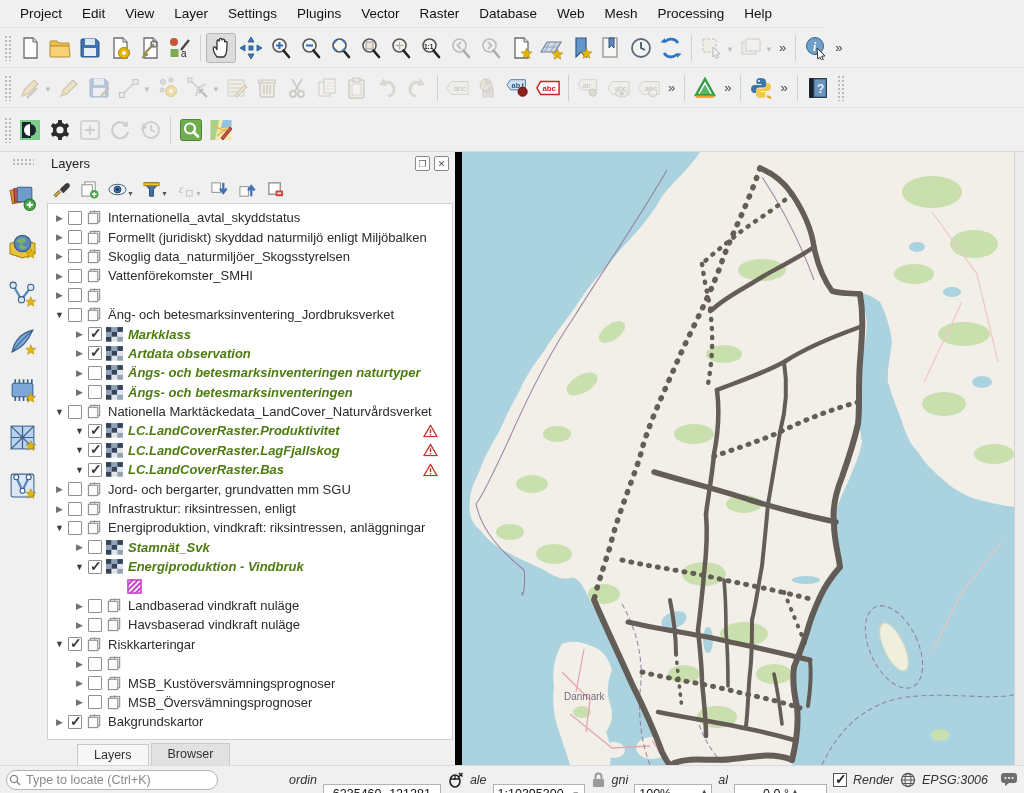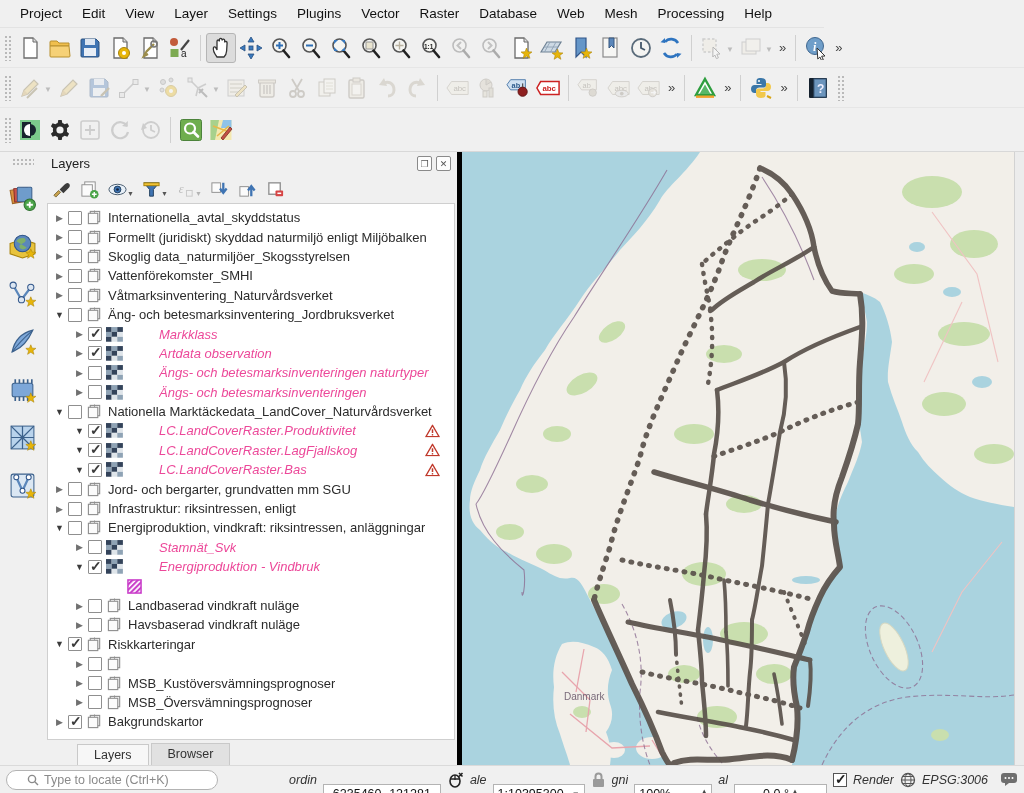--- a/index.html
+++ b/index.html
@@ -25,51 +25,51 @@
   .chev { font-size:13px; color:#444; padding:0 4px; flex:0 0 auto; }
   .ic { width:24px; height:24px; display:block; }
 
   
   #leftdock { position:absolute; left:0; top:152px; width:45px; height:613px; background:#f0f0f0; display:flex; flex-direction:column; align-items:center; padding-top:6px; gap:14px; }
   #leftdock .grip2 { width:22px; height:8px; background-image:radial-gradient(#b9b9b9 1px, transparent 1.2px); background-size:4px 4px; }
   .dockbtn { width:34px; height:34px; display:flex; align-items:center; justify-content:center; border-radius:3px; }
   .ic28 { width:29px; height:29px; display:block; }
 
   
-  #layers-panel { position:absolute; left:45px; top:152px; width:417px; height:613px; background:#f0f0f0; border-right:5px solid #000000; display:flex; flex-direction:column; }
+  #layers-panel { position:absolute; left:45px; top:152px; width:417px; height:613px; background:#f0f0f0; border-right:7px solid #000000; display:flex; flex-direction:column; }
   #panel-title { height:23px; display:flex; align-items:center; padding:0 6px; }
   #panel-title .ttl { font-size:13px; color:#222; flex:1; }
   .winbtn { width:15px; height:15px; border:1px solid #8a8a8a; border-radius:2px; display:flex; align-items:center; justify-content:center; font-size:9px; color:#555; margin-left:4px; background:#fdfdfd; }
   #panel-toolbar { height:28px; display:flex; align-items:center; gap:4px; padding:0 4px; }
   .pbtn { width:24px; height:24px; display:flex; align-items:center; justify-content:center; border-radius:2px; position:relative; }
   .pbtn .dd { position:absolute; right:-5px; bottom:4px; font-size:7px; color:#555; }
   .pbtn.withdd { margin-right:6px; }
   .ic18 { width:19px; height:19px; display:block; }
   #layer-tree { flex:1; background:#ffffff; border:1px solid #cfcfcf; margin:0 2px; overflow:hidden; padding-top:4px; }
   .trow { height:19.4px; display:flex; align-items:center; white-space:nowrap; }
   .trow .arrow { width:11px; text-align:center; font-size:9px; color:#707070; flex:0 0 auto; }
   .trow .arrow.exp { color:#3b3b3b; }
   .tcheck { width:14px; height:14px; border:1px solid #8f8f8f; background:#fff; border-radius:1px; margin:0 4px 0 3px; flex:0 0 auto; position:relative; }
   .tcheck.checked::after { content:"\2713"; position:absolute; left:1px; top:-3px; font-size:14px; color:#3c3c3c; font-weight:bold; }
   .tcheck.hidden { visibility:hidden; }
   .ticon { width:17px; height:15px; margin-right:5px; flex:0 0 auto; }
   .tlabel { font-size:13px; color:#2b2b2b; overflow:hidden; text-overflow:clip; }
-  .tlabel.wms { font-style:italic; font-weight:normal; color:#ec4899;margin-left:31px; }
+  .tlabel.wms { font-style:italic; font-weight:bold; color:#4d7c0f; }
   .twarn { margin-left:auto; margin-right:14px; flex:0 0 auto; }
   #panel-tabs { height:25px; display:flex; align-items:flex-end; padding-left:32px; gap:2px; background:#f0f0f0; }
   .ptab { font-size:12.5px; padding:3px 16px 4px 16px; border:1px solid #c9c9c9; border-bottom:none; background:#e1e1e1; color:#333; }
   .ptab.active { background:#f7f7f7; position:relative; top:1px; }
 
   
   #map { position:absolute; left:462px; top:152px; width:552px; height:613px; background:#0ea5e9; overflow:hidden; }
   #rightstrip { position:absolute; left:1014px; top:152px; width:10px; height:613px; background:#ececec; border-left:1px solid #d2d2d2; }
 
   
   #statusbar { position:absolute; left:0; top:765px; width:1024px; height:28px; background:#f0f0f0; display:flex; align-items:center; gap:6px; padding:0 6px; border-top:1px solid #dadada; font-size:12.5px; }
-  #locator { width:212px; height:20px; border:1px solid #b3b3b3; border-radius:10px; background:#fff; display:flex; align-items:center; padding:0 20px; gap:5px; color:#8a8a8a; }
+  #locator { width:212px; height:20px; border:1px solid #b3b3b3; border-radius:10px; background:#fff; display:flex; align-items:center; padding:0 2px; gap:5px; color:#8a8a8a; }
   .sb-label { color:#333; overflow:hidden; white-space:nowrap;font-style:italic; }
   .sb-box { height:20px; background:#fff; border:1px solid #b3b3b3; display:flex; align-items:center; justify-content:center; padding:0 4px; color:#111;margin-top:29px; }
   .spin { display:flex; flex-direction:column; justify-content:center; font-size:6px; color:#444; line-height:6px; padding-left:3px; }
   .sb-check { width:14px; height:14px; border:1px solid #555; background:#fff; position:relative; }
   .sb-check::after { content:"\2713"; position:absolute; left:1px; top:-3px; font-size:14px; font-weight:bold; color:#222; }
 </style>
 </head>
 <body>
 
 <svg width="0" height="0" style="position:absolute">
@@ -717,21 +717,20 @@
           <use href="#group-ic"></use>
         </svg>
         <span class="tlabel">Vattenförekomster_SMHI</span>
       </div>
       <div class="trow" style="padding-left: 6px;">
         <span class="arrow">▶</span>
         <span class="tcheck"></span>
         <svg class="ticon" viewBox="0 0 18 16">
           <use href="#group-ic"></use>
         </svg>
-        <span class="tlabel">Våtmarksinventering_Naturvårdsverket</span>
       </div>
       <div class="trow" style="padding-left: 6px;">
         <span class="arrow exp">▼</span>
         <span class="tcheck"></span>
         <svg class="ticon" viewBox="0 0 18 16">
           <use href="#group-ic"></use>
         </svg>
         <span class="tlabel">Äng- och betesmarksinventering_Jordbruksverket</span>
       </div>
       <div class="trow" style="padding-left: 26px;">

